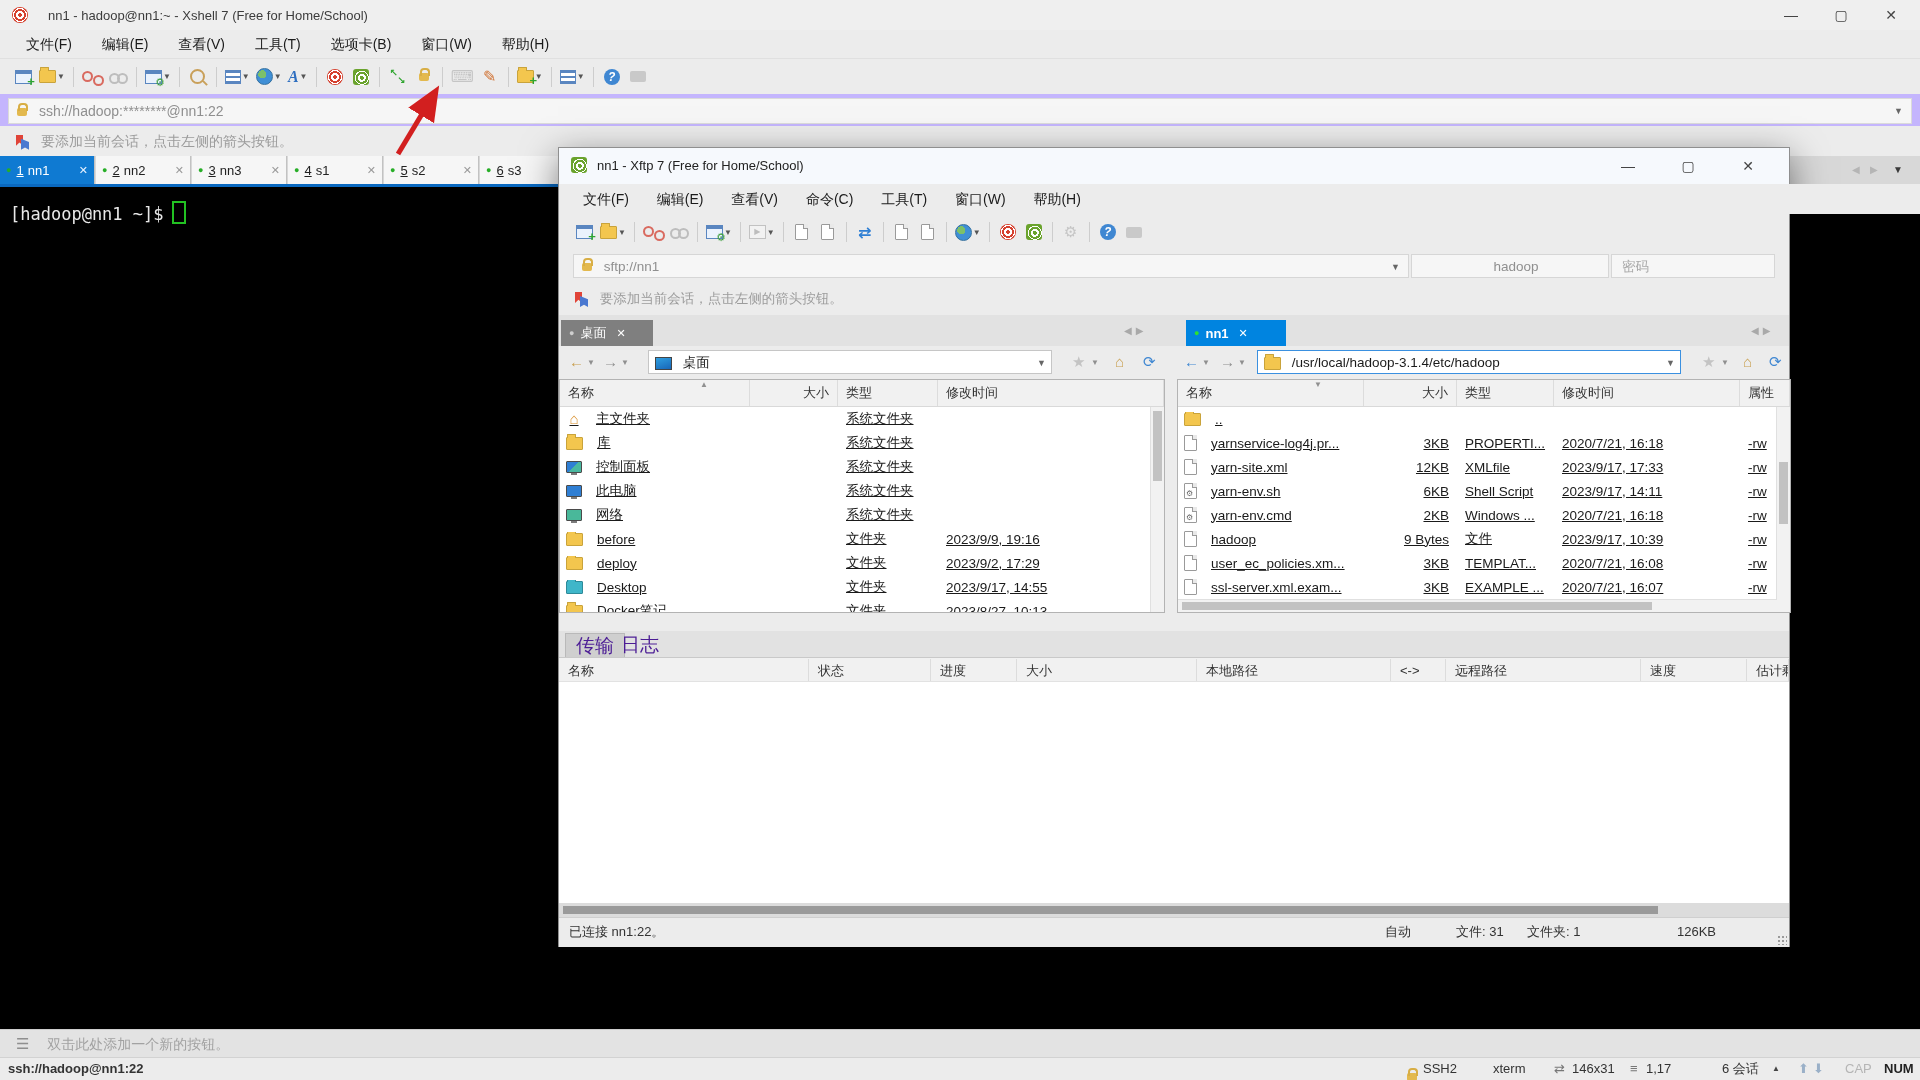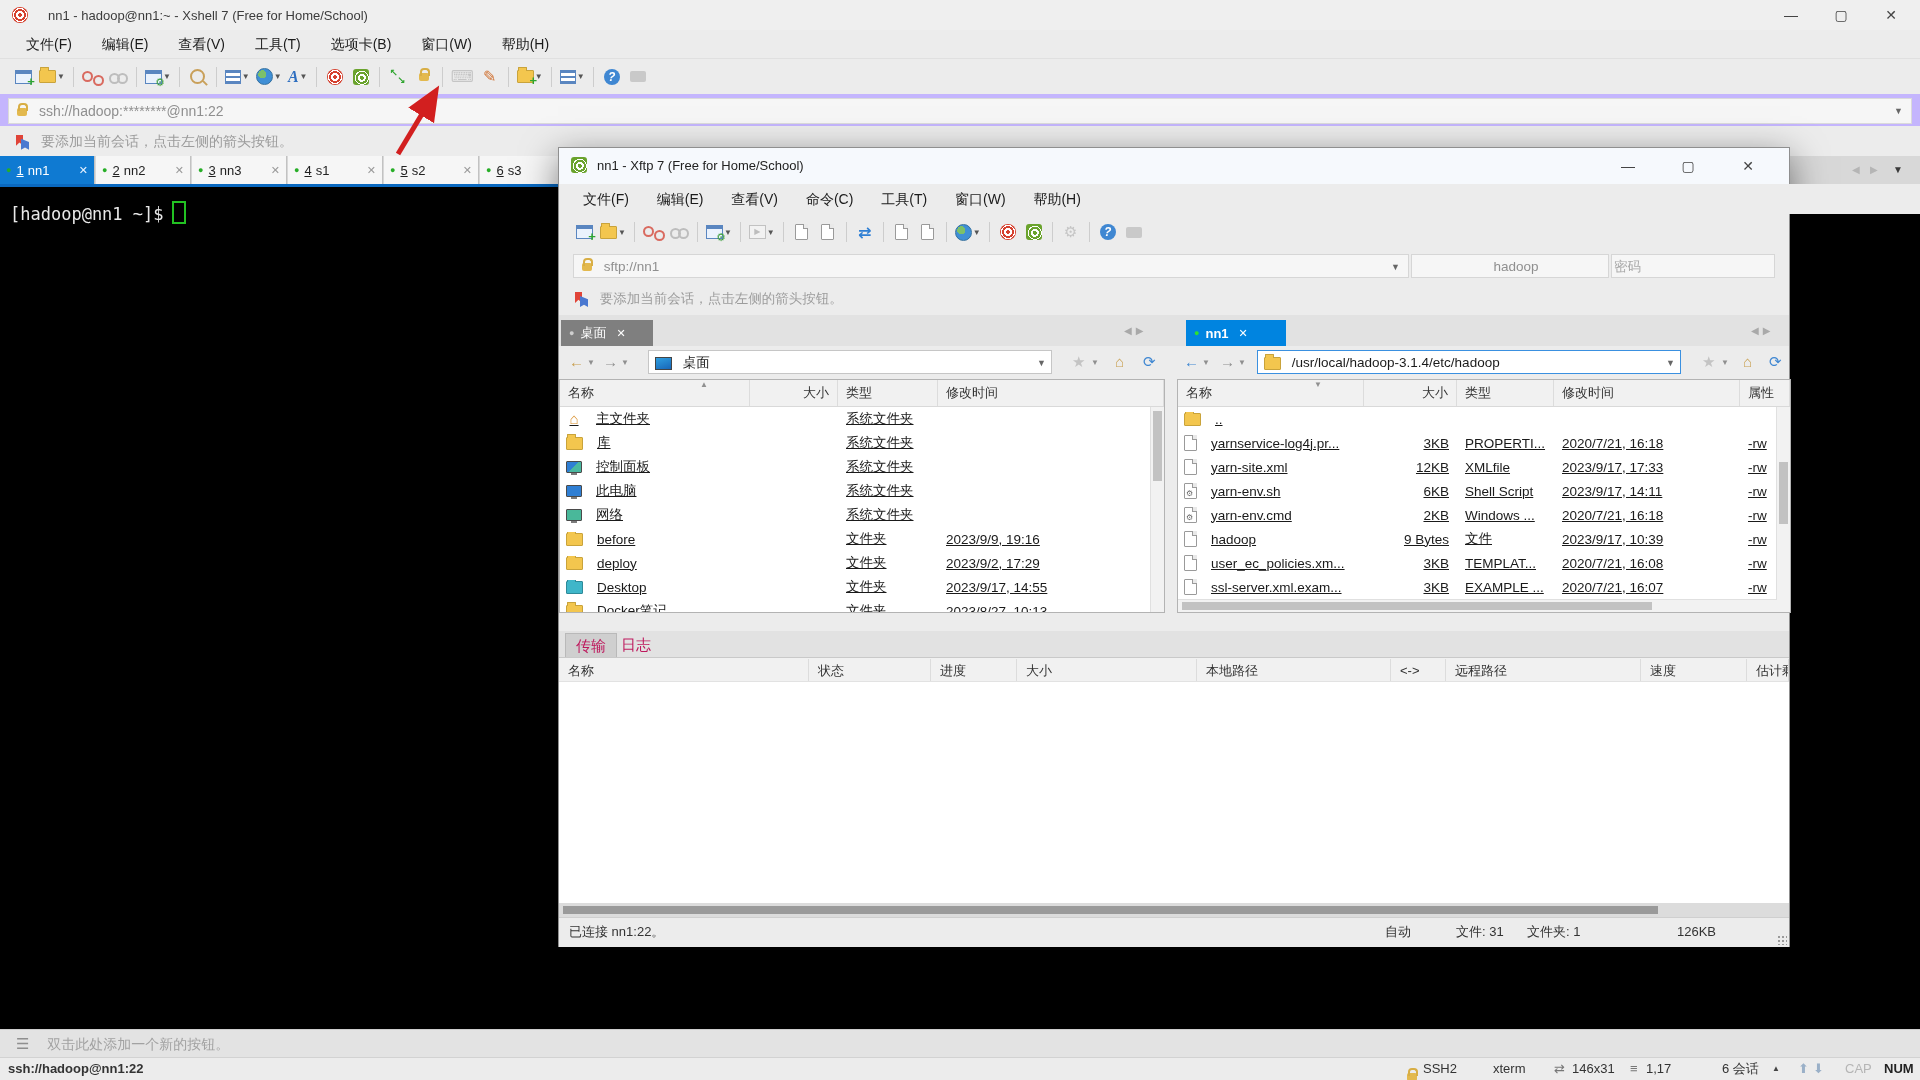--- a/index.html
+++ b/index.html
@@ -116,21 +116,21 @@
   #lpane .frow{grid-template-columns:190px 88px 100px 1fr;}
   #rpane .frow{grid-template-columns:186px 93px 97px 186px 1fr;}
   .frow span{padding:0 8px;overflow:hidden;}
   .frow .num{text-align:right;}
   .frow .nmcell{display:flex;align-items:center;gap:6px;padding-left:6px;}
   .vscroll{position:absolute;top:27px;right:0;width:13px;bottom:0;background:#f2f2f2;border-left:1px solid #e0e0e0;}
   .vthumb{position:absolute;left:2px;width:9px;background:#c2c2c2;}
   .hscroll{position:absolute;left:0;right:13px;bottom:0;height:12px;background:#f2f2f2;border-top:1px solid #e0e0e0;}
   .hthumb{position:absolute;top:2px;height:8px;background:#c2c2c2;}
   .sortcaret{position:absolute;font-size:8px;color:#909090;top:0;}
-  .xf-transtabs{left:0;top:483px;width:1230px;height:26px;background:#e2e2e2;font-size:15px;color:#be185d;}
+  .xf-transtabs{left:0;top:483px;width:1230px;height:26px;background:#e2e2e2;font-size:19px;color:#4c1d95;}
   .ttab{position:absolute;top:2px;height:24px;line-height:24px;padding:0 10px;}
   .ttab.active{background:#cfcfcf;border:1px solid #b9b9b9;border-bottom:none;box-sizing:border-box;}
   .xf-transhead{left:0;top:509px;width:1230px;height:24px;background:#f1f1f1;border-top:1px solid #c9c9c9;border-bottom:1px solid #d9d9d9;display:grid;grid-template-columns:250px 122px 86px 180px 194px 55px 195px 106px 1fr;font-size:13px;color:#333;align-items:center;}
   .xf-transhead span{padding:0 9px;border-right:1px solid #dcdcdc;height:23px;line-height:23px;box-sizing:border-box;overflow:hidden;white-space:nowrap;}
   .xf-transbody{left:0;top:533px;width:1230px;height:222px;background:#fff;border-top:1px solid #e2e2e2;}
   .xf-hscroll{left:0;top:755px;width:1230px;height:14px;background:#dcdcdc;}
   .xf-hscroll .hthumb{top:3px;height:8px;background:#9a9a9a;}
   .xf-statusbar{left:0;top:769px;width:1230px;height:29px;background:#ececec;border-top:1px solid #cfcfcf;font-size:13px;color:#333;line-height:28px;}
   .grip{position:absolute;right:2px;bottom:2px;width:10px;height:10px;
     background:radial-gradient(circle,#9a9a9a 1px,transparent 1.2px) 0 0/4px 4px;}
@@ -397,21 +397,21 @@
 
     <div class="abs xf-addressrow">
       <div class="f-field" style="left:14px;width:836px;">
         <i class="cs-lock" style="margin:0 8px 0 8px;"></i>
         <span>sftp://nn1</span>
         <span class="abs" style="right:8px;top:0;color:#666;font-size:9px;">▼</span>
       </div>
       <div class="f-field" style="left:852px;width:198px;padding-left:12px;text-align:center;">
         <span>hadoop</span>
       </div>
-      <div class="f-field" style="left:1052px;width:164px;padding-left:2px;color:#a8a8a8;">
+      <div class="f-field" style="left:1052px;width:164px;padding-left:10px;color:#a8a8a8;">
         <span>密码</span>
       </div>
     </div>
 
     <div class="abs xf-infobar">
       <i class="cs-flag" style="margin:0 8px 0 16px;"></i>
       <span>要添加当前会话，点击左侧的箭头按钮。</span>
     </div>
 
     <div class="abs xf-panestrip">

